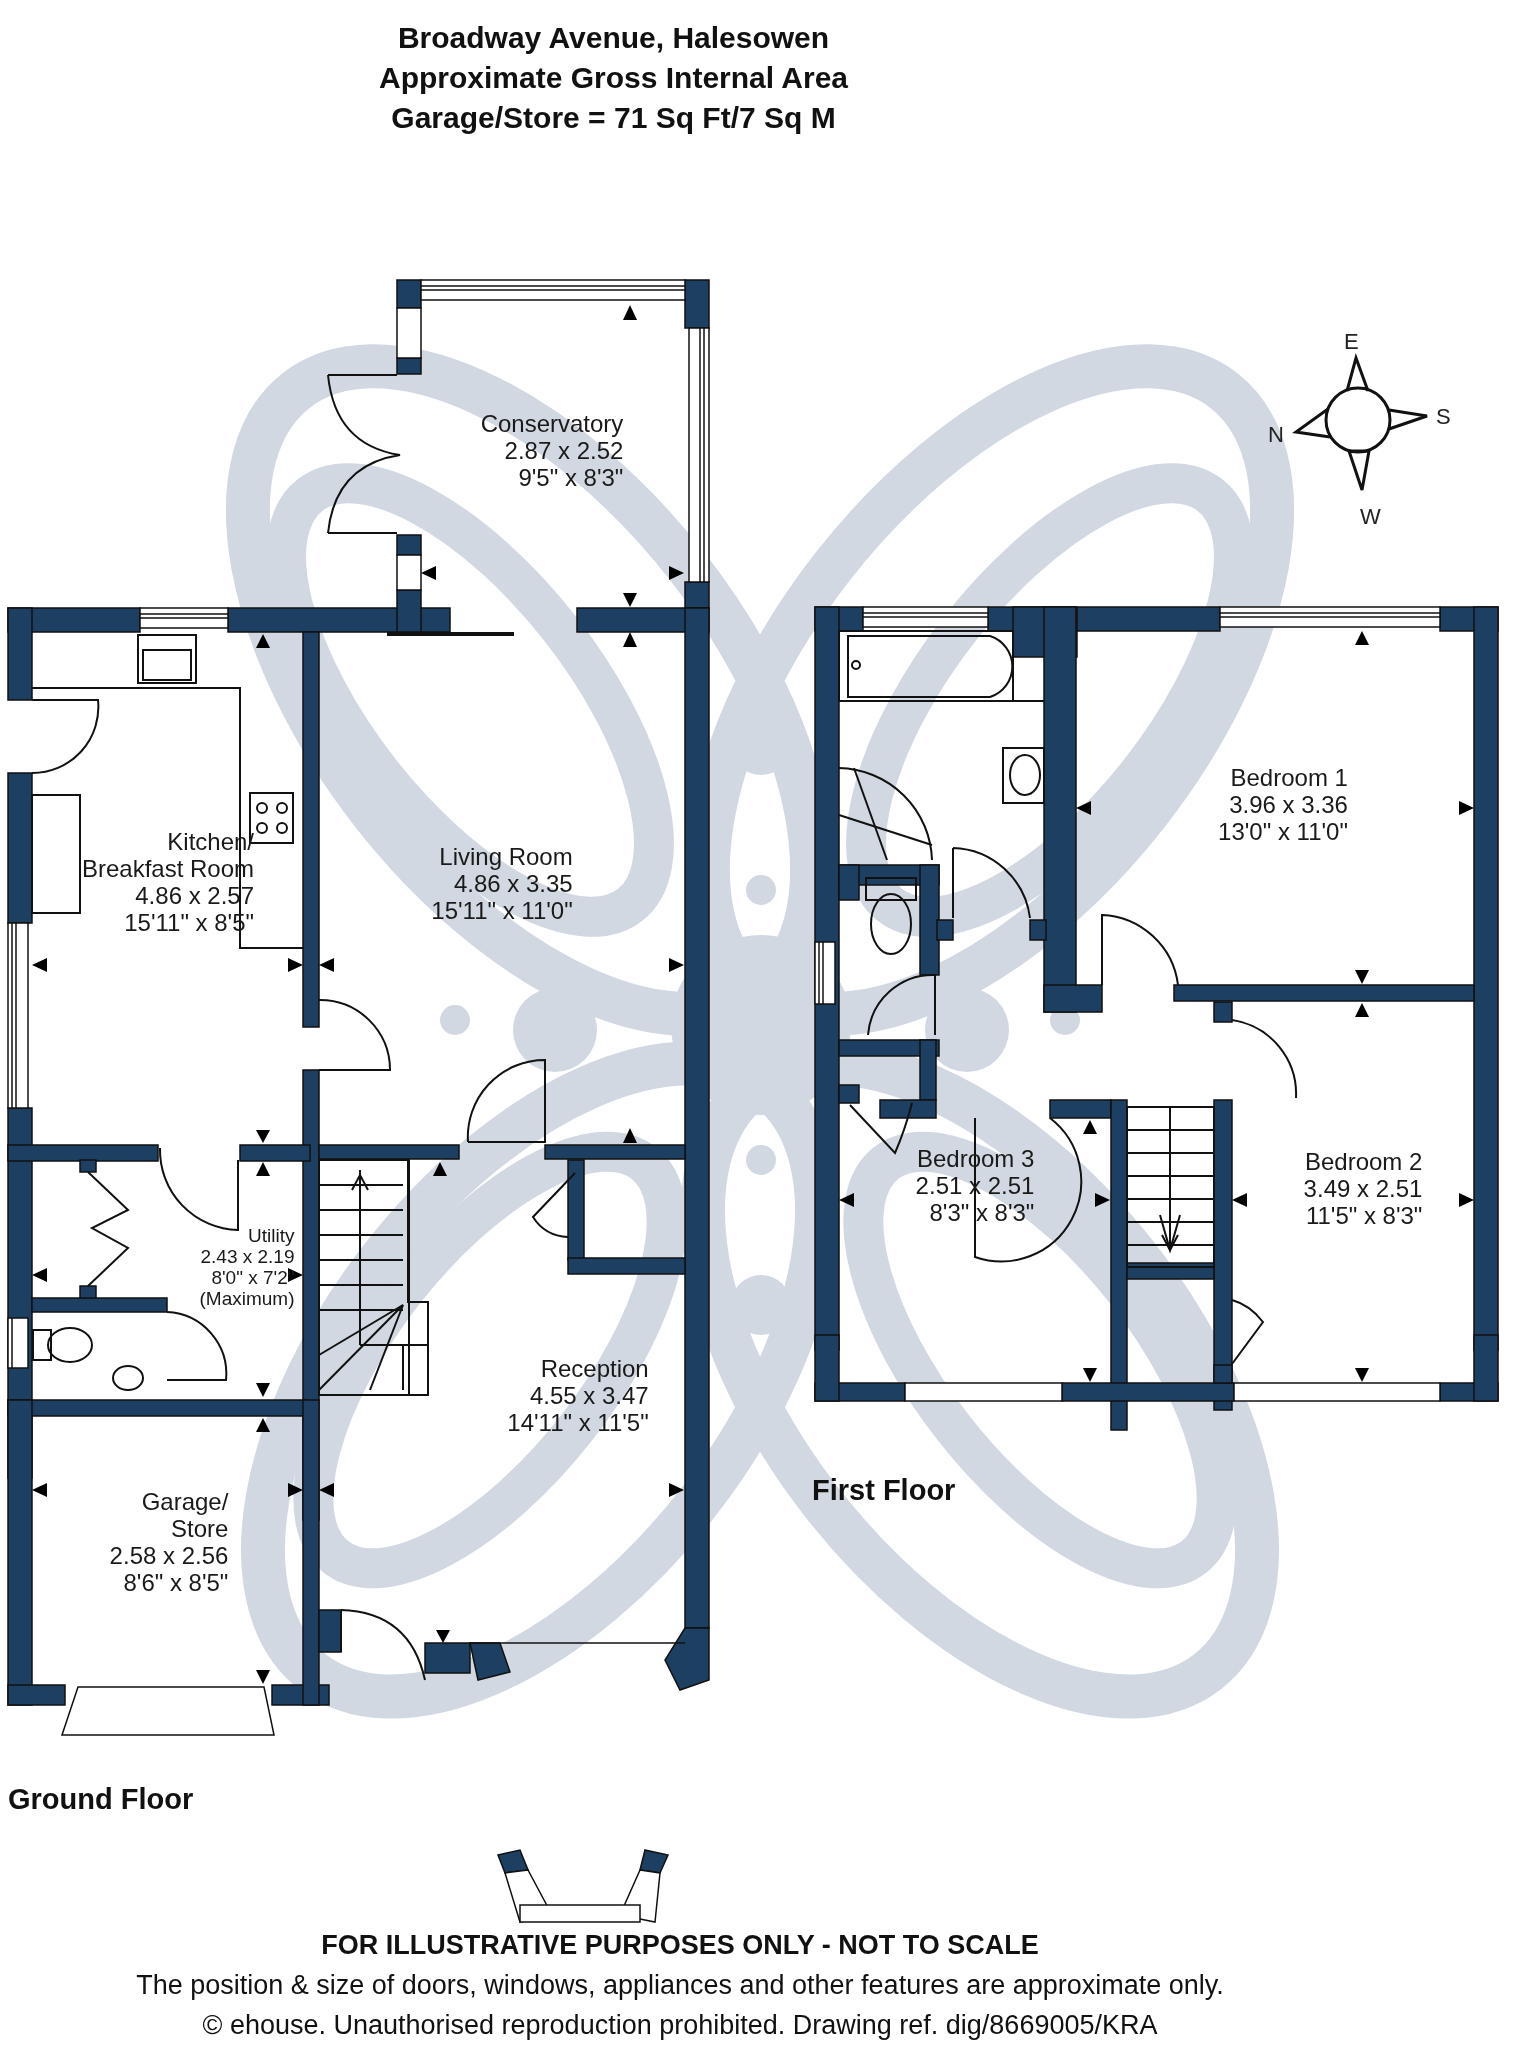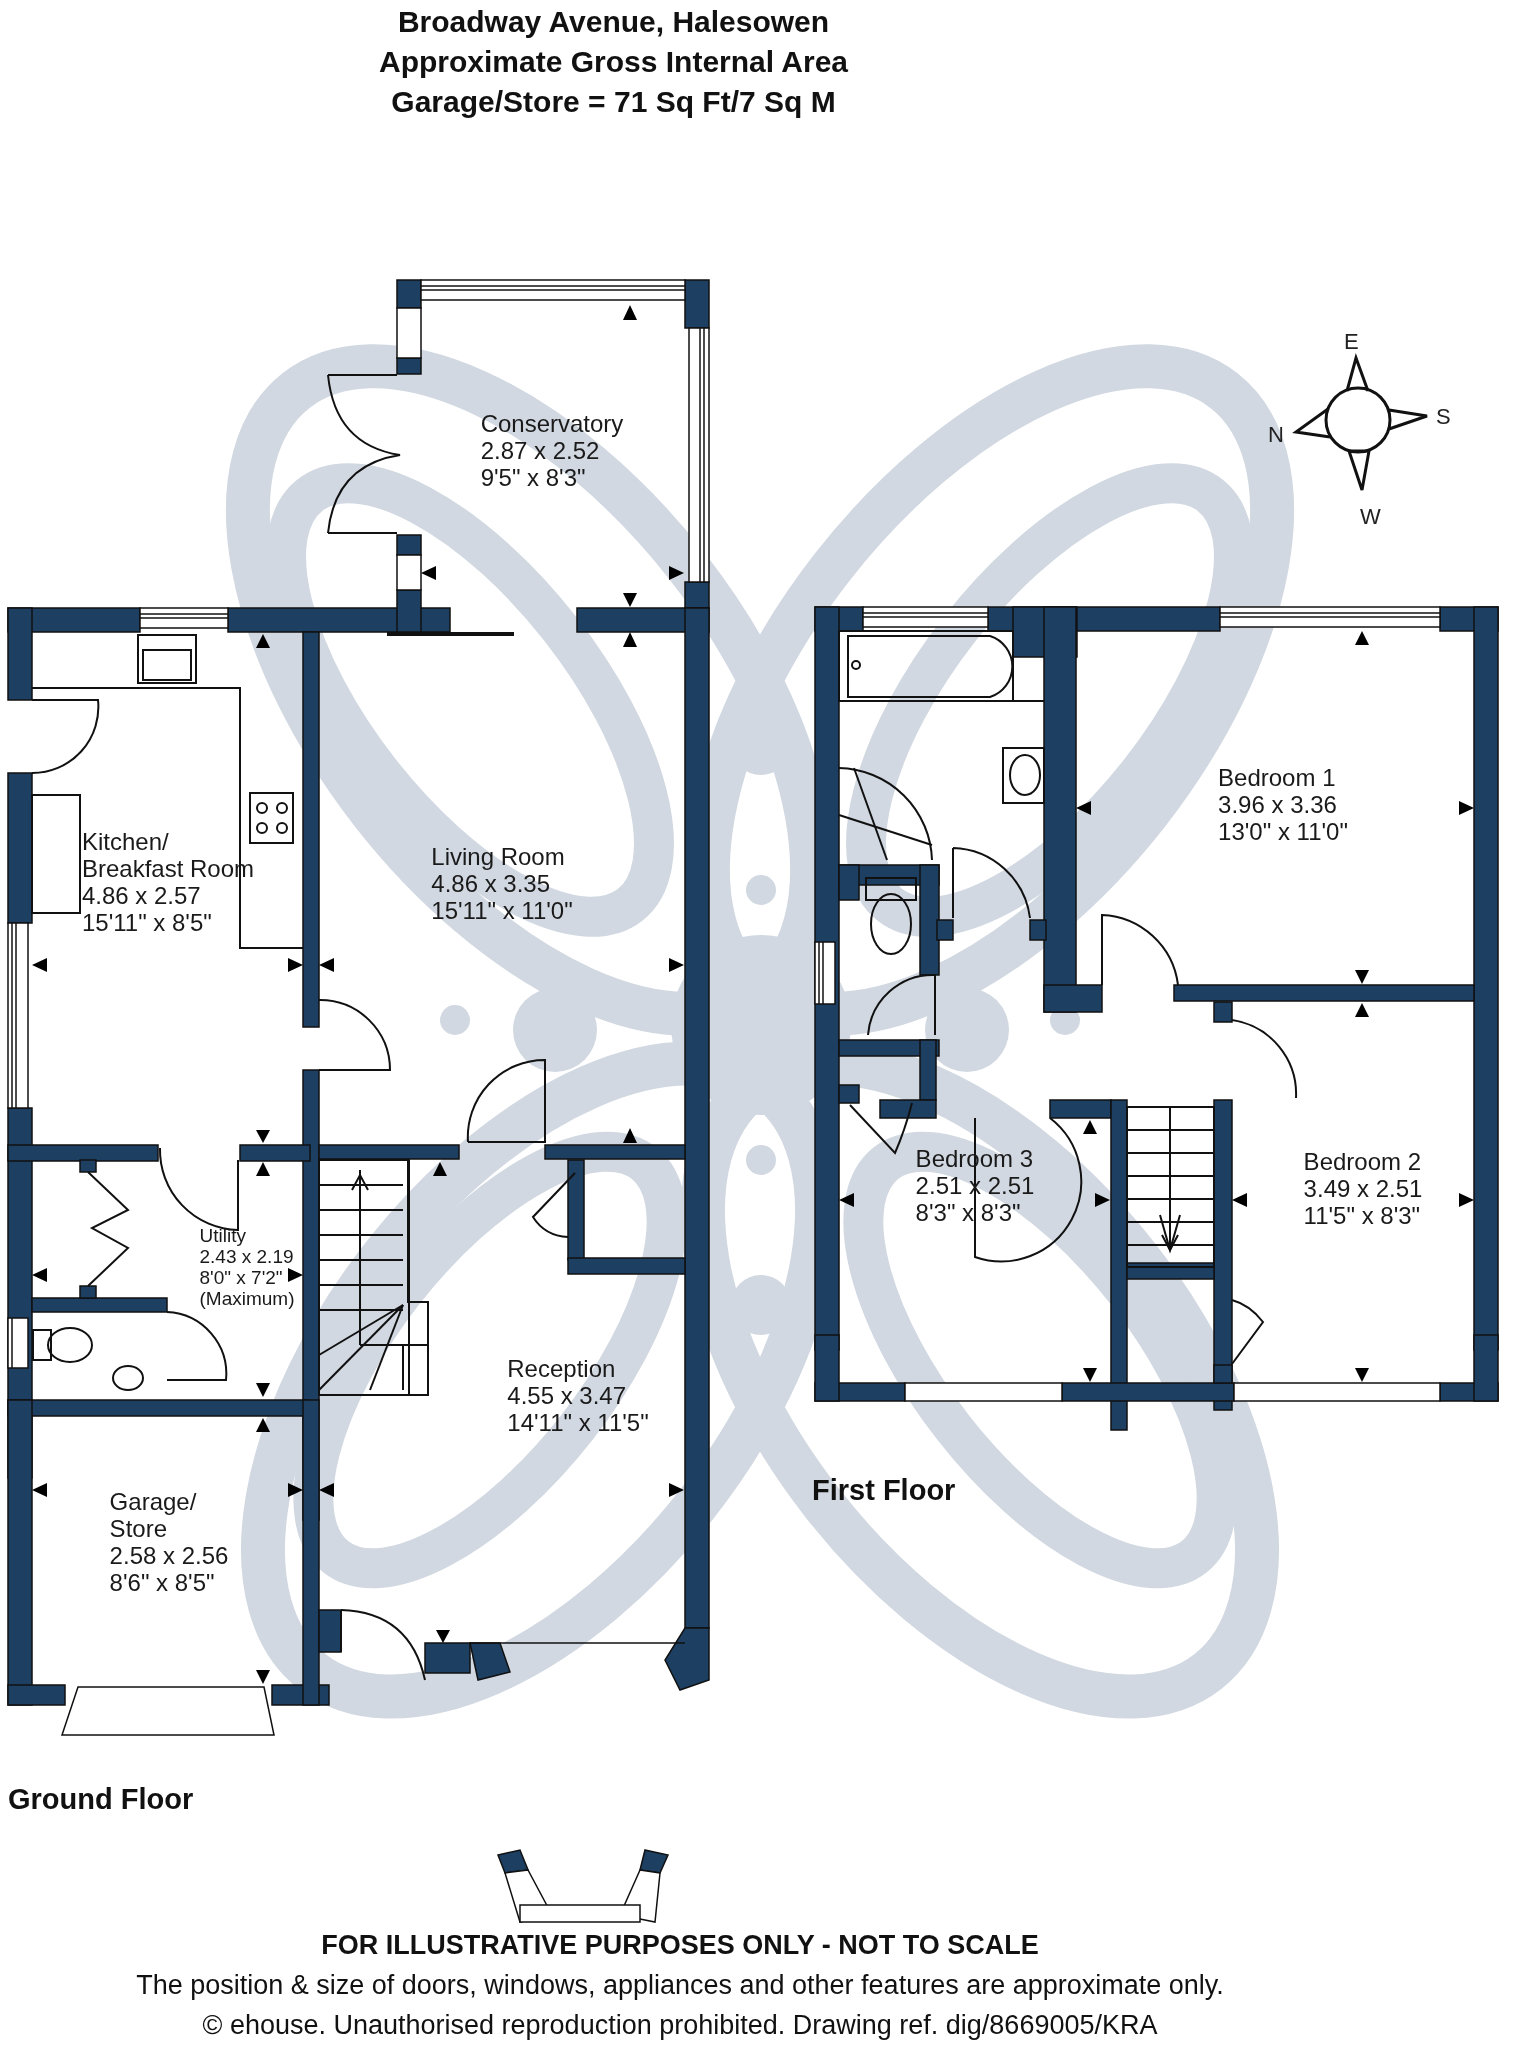--- a/index.html
+++ b/index.html
@@ -1,20 +1,20 @@
 <!DOCTYPE html>
 <html><head>
 <meta charset="utf-8">
 <style>
   html, body { margin: 0; padding: 0; background: #ffffff; }
   body { width: 1523px; height: 2048px; position: relative; overflow: hidden; font-family: "Liberation Sans", sans-serif; color: #111; }
-  .header { position: absolute; top: 0; left: 0; width: 1227px; text-align: center; padding-top: 2px; }
+  .header { position: absolute; top: 0; left: 0; width: 1227px; text-align: center; padding-top: 18px; }
   .header div { font-weight: bold; font-size: 30px; line-height: 40px; }
   .plan { position: absolute; left: 0; top: 0; }
-  .room-label { position: absolute; text-align: left; font-size: 24px; line-height: 27px; color: #1a1a1a; transform: translateX(-50%); white-space: nowrap; }
+  .room-label { position: absolute; text-align: right; font-size: 24px; line-height: 27px; color: #1a1a1a; transform: translateX(-50%); white-space: nowrap; }
   .room-label.small { font-size: 19px; line-height: 21px; }
   .floor-label { position: absolute; font-weight: bold; font-size: 29px; }
   .footer { position: absolute; left: 0; width: 1360px; top: 1925px; text-align: center; }
   .footer .f1 { font-weight: bold; font-size: 27px; line-height: 40px; }
   .footer .f2, .footer .f3 { font-size: 27px; line-height: 40px; }
   .compass-letter { position: absolute; font-size: 22px; color: #222; }
 </style>
 </head>
 <body>
 

